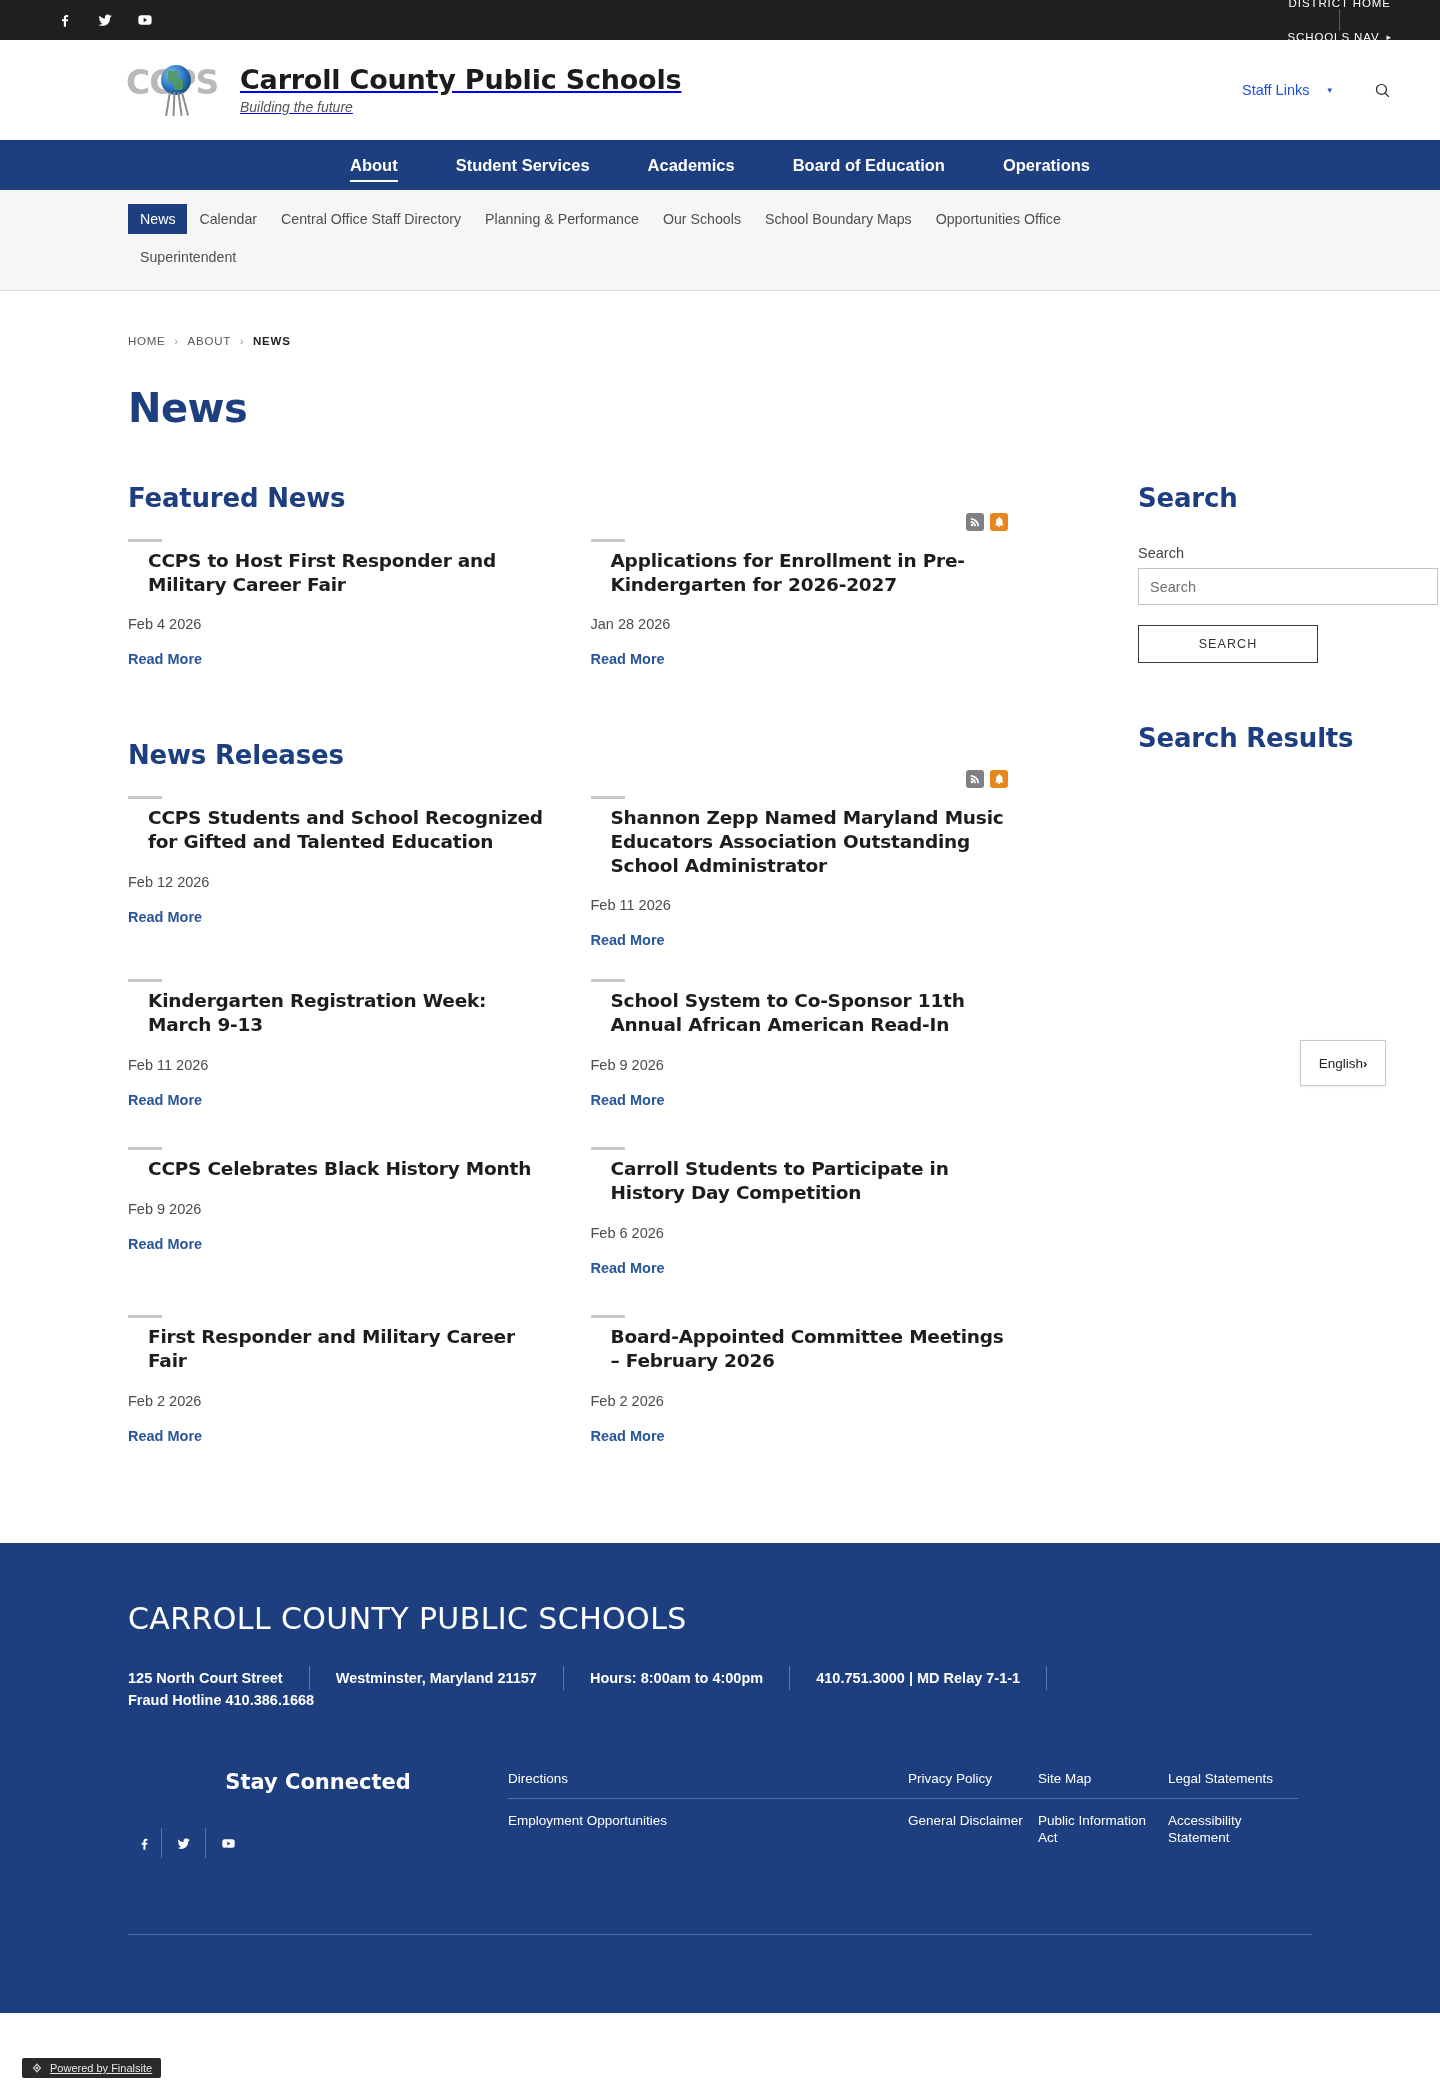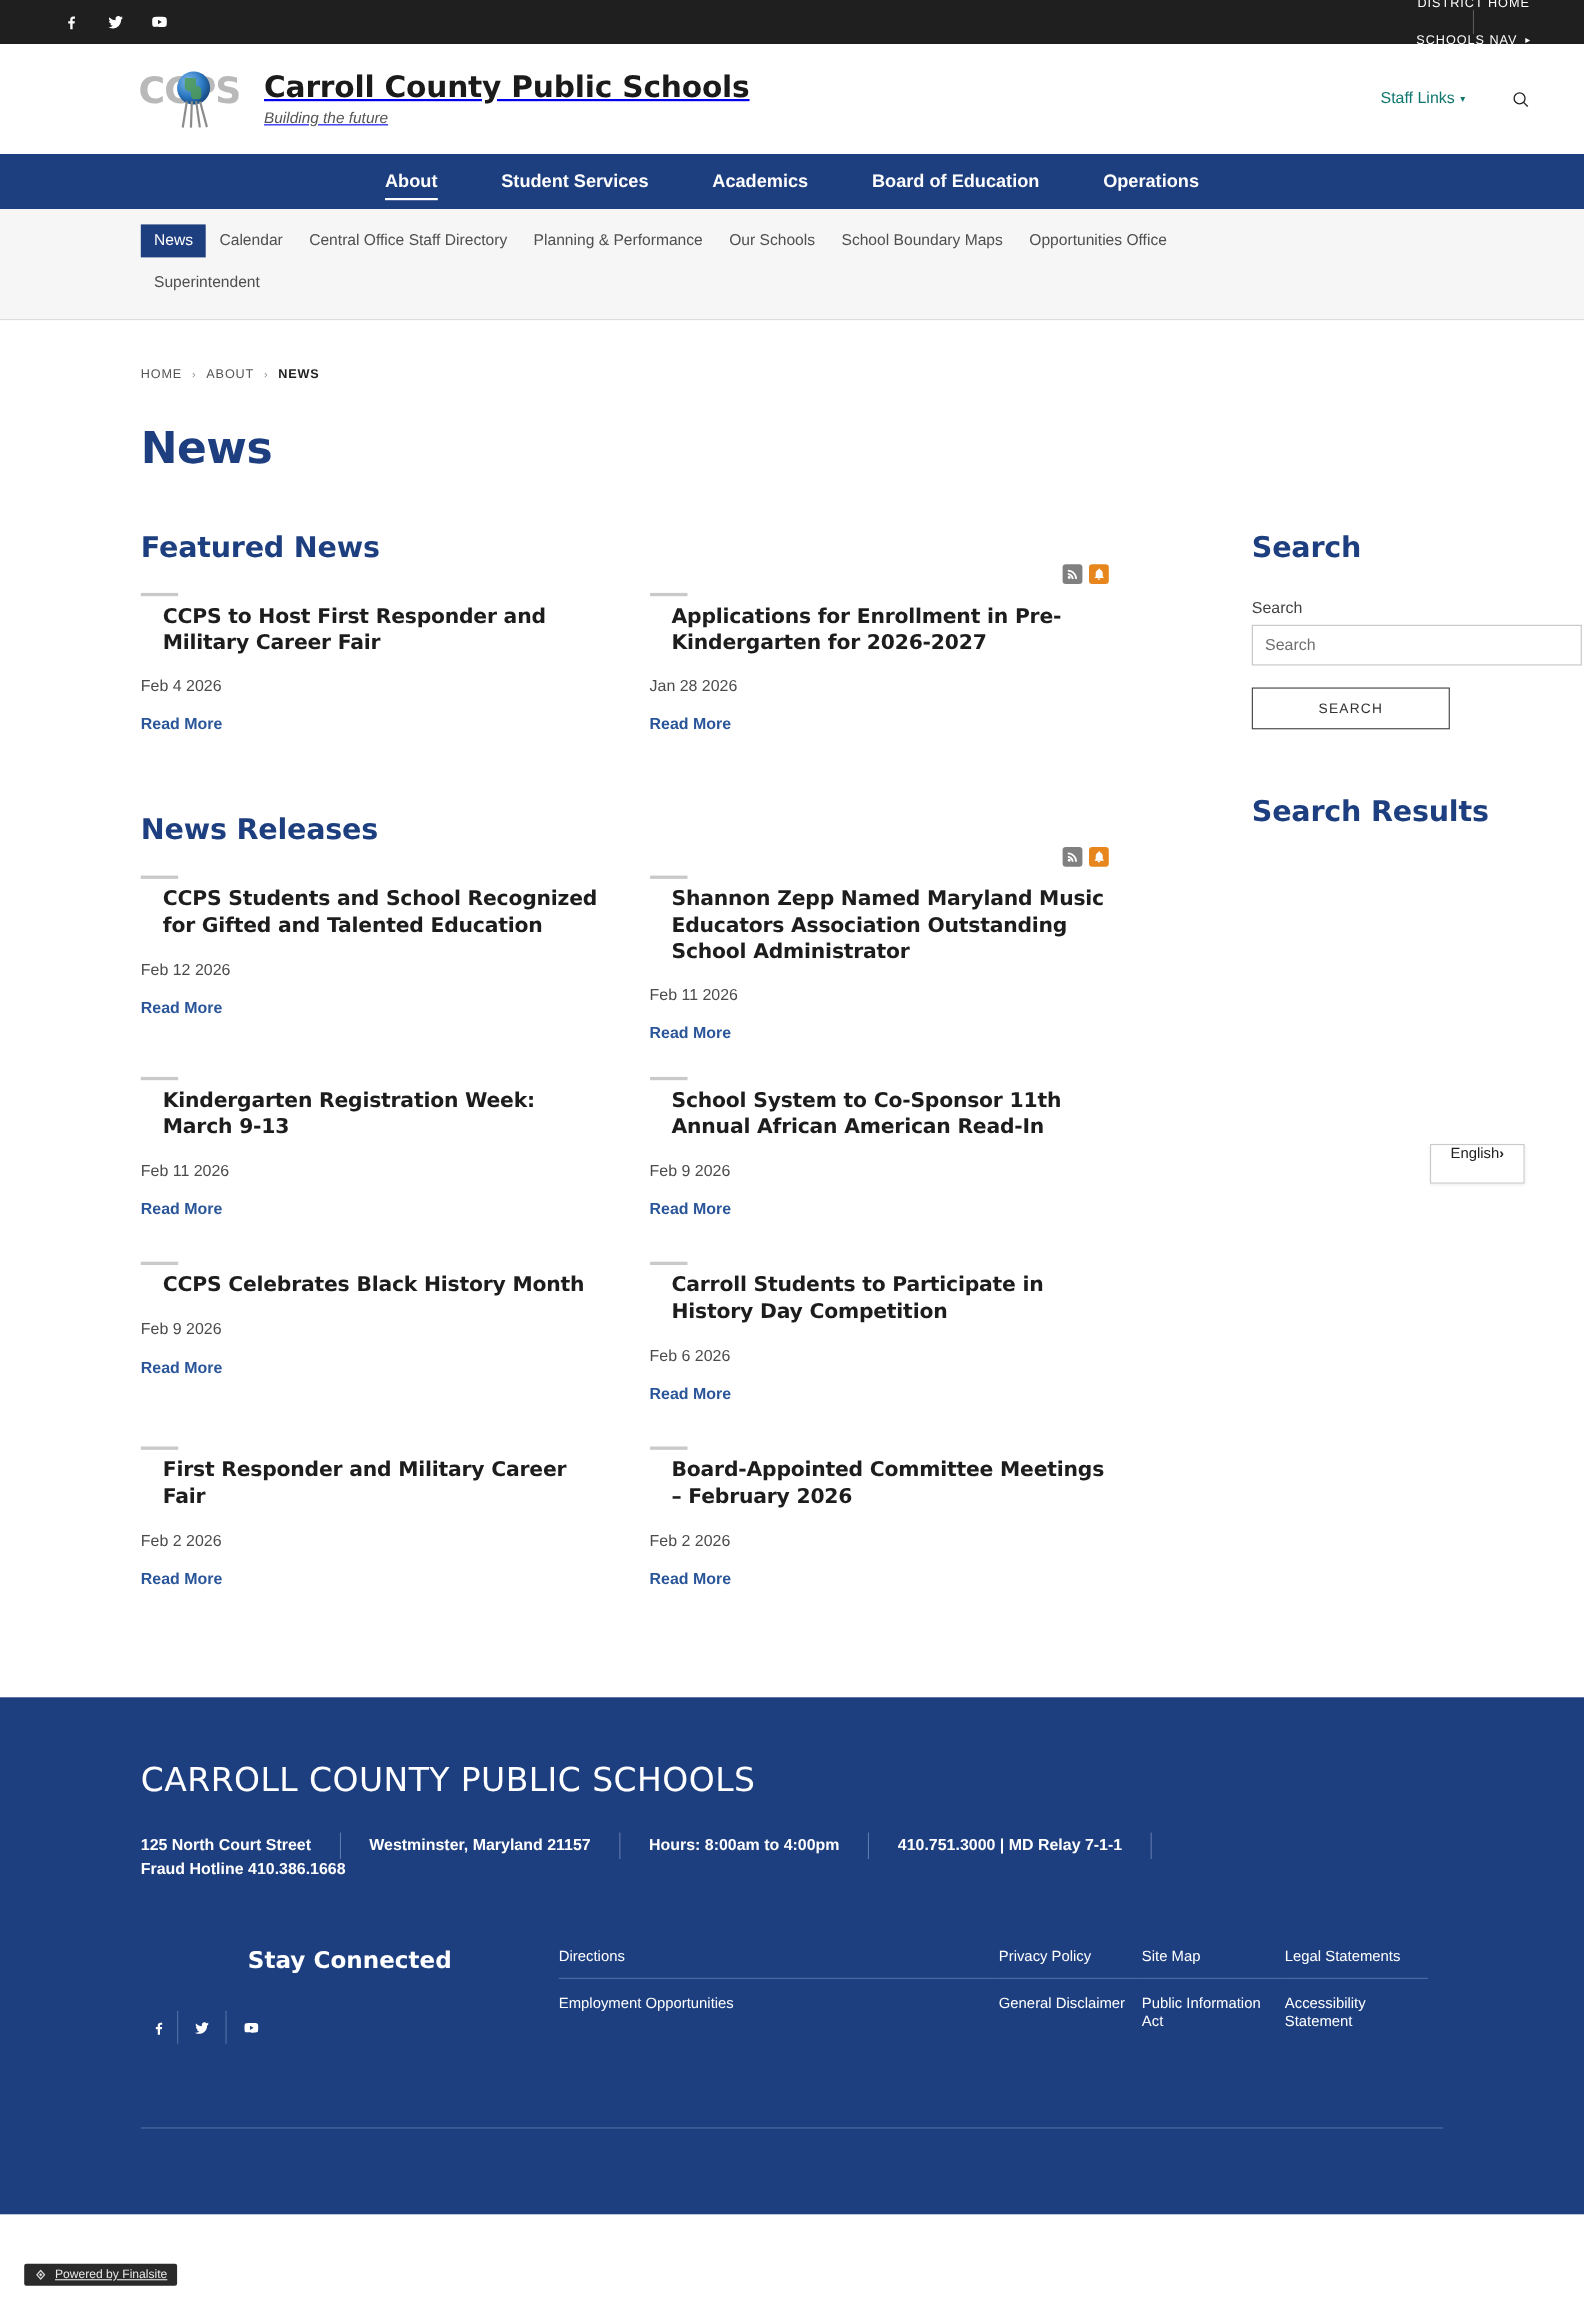--- a/index.html
+++ b/index.html
@@ -99,22 +99,22 @@
   }
   .site-tag {
     font-size: 14px;
     font-style: italic;
     color: #555;
     margin-top: 5px;
     font-family: Liberation Sans, sans-serif;
   }
   .header-right { margin-left: auto; display: flex; align-items: center; gap: 40px; }
   .staff-links {
-    font-size: 14.5px; color: #0f766e; cursor: pointer;
-    display: inline-flex; align-items: center; gap: 5px;
+    font-size: 14.5px; color: #1d4ed8; cursor: pointer;
+    display: inline-flex; align-items: center; gap: 18px;
   }
   .staff-links .tri { font-size: 9px; }
   .srch-btn {
     width: 20px; height: 20px; display: inline-flex; align-items:center; justify-content:center;
     cursor: pointer;
   }
   .srch-btn svg { width: 17px; height: 17px; stroke: #222; fill: none; stroke-width: 1.7; }
 
   
   .mainnav {
@@ -290,24 +290,24 @@
     margin-top: 60px;
     font-size: 26px; font-weight: 700; color: #1e3f7f;
     font-family: "DejaVu Sans", sans-serif; letter-spacing: -0.2px;
   }
 
   
   .lang-widget {
     position: absolute;
     right: 54px;
     top: 1040px;
-    width: 86px; height: 36px;
+    width: 86px; height: 46px;
     border: 1px solid #c9c9c9;
     background: #fff;
-    display: flex; justify-content: center; gap: 0;
+    display: flex; align-items: center; justify-content: center; gap: 0;
     font-size: 13.5px;
     color: #222;
     box-shadow: 0 1px 3px rgba(0,0,0,.07);
     cursor: pointer;
   }
   .lang-widget .chev { font-size: 13px; font-weight: 700; }
 
   
   .footer {
     background: #1e3f7f;

